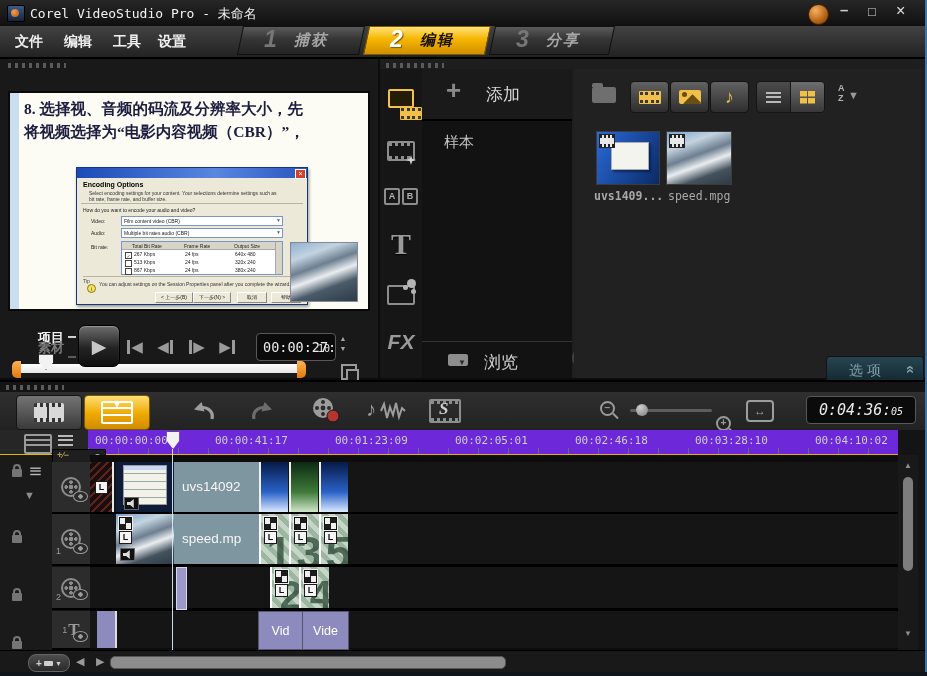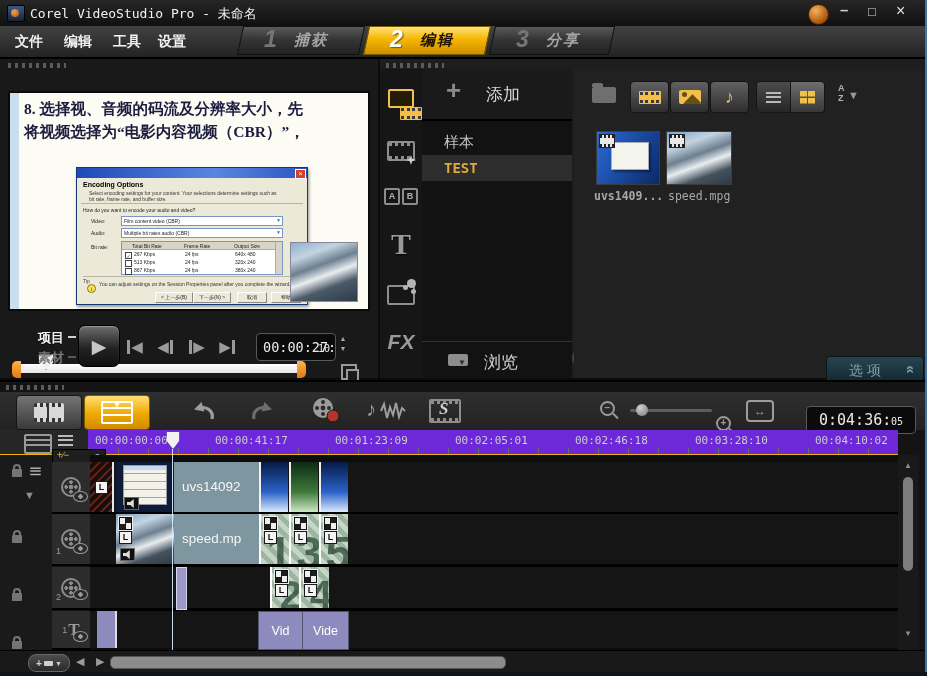--- a/index.html
+++ b/index.html
@@ -167,21 +167,21 @@
     <div class="ab" style="left:12px;top:302px;width:9px;height:17px;background:linear-gradient(#ffb050,#e07a10);border-radius:5px 0 0 5px;"></div>
     <div class="ab" style="left:21px;top:305px;width:276px;height:9px;background:linear-gradient(#ffffff,#e6e6e6);"></div>
     <div class="ab" style="left:297px;top:302px;width:9px;height:17px;background:linear-gradient(#ffb050,#e07a10);border-radius:0 5px 5px 0;"></div>
     <div class="ab pent" style="left:38px;top:295px;width:16px;height:16px;"></div>
     <div class="ab" style="left:341px;top:305px;width:12px;height:12px;border:2px solid #9a9a9a;background:#1a1a1a;">
       <div class="ab" style="left:3px;top:3px;width:9px;height:9px;border:2px solid #9a9a9a;background:#1a1a1a;"></div>
     </div>
 
     <span class="ab" style="left:38px;top:270px;font-size:13px;font-weight:bold;color:#f4f4f4;text-shadow:0 1px 0 #000;">项目</span>
     <div class="ab" style="left:68px;top:277px;width:8px;height:2px;background:#cfcfcf;"></div>
-    <span class="ab" style="left:38px;top:290px;font-size:13px;font-weight:bold;color:#7a7a7a;">素材</span>
+    <span class="ab" style="left:38px;top:280px;font-size:13px;font-weight:bold;color:#7a7a7a;">素材</span>
     <div class="ab" style="left:68px;top:297px;width:8px;height:2px;background:#5a5a5a;"></div>
 
     <div class="ab f" style="left:78px;top:266px;width:40px;height:40px;border-radius:7px;background:linear-gradient(#6e6e6e,#232323 55%,#101010);border:1px solid #000;box-shadow:inset 0 1px 1px rgba(255,255,255,.3);">
       <span style="color:#c6c6c6;font-size:19px;">▶</span>
     </div>
     <div class="ab f" style="left:122px;top:278px;width:26px;height:20px;color:#9a9a9a;font-size:15px;">
       <i style="width:3px;height:14px;background:#9a9a9a;margin-right:1px;"></i>
         <span>◀</span>
     </div>
     <div class="ab f" style="left:152px;top:278px;width:26px;height:20px;color:#9a9a9a;font-size:15px;">
@@ -234,23 +234,20 @@
         <span style="font-style:italic;font-weight:bold;font-size:21px;color:#9a9a9a;">FX</span>
       </div>
     </div>
 
     <div class="ab" style="left:42px;top:10px;width:150px;height:309px;background:#121212;">
       <div class="ab" style="left:0;top:0;width:150px;height:50px;background:#1a1a1a;border-bottom:2px solid #000;">
         <span class="ab" style="left:24px;top:6px;font-size:26px;font-weight:bold;color:#8a8a8a;">+</span>
         <span class="ab" style="left:64px;top:14px;font-size:17px;color:#d8d8d8;">添加</span>
       </div>
       <span class="ab" style="left:22px;top:64px;font-size:15px;color:#c2c2c2;">样本</span>
-      <div class="ab" style="left:0;top:86px;width:150px;height:26px;background:#2d2d2d;">
-        <span class="ab mono" style="left:22px;top:5px;font-size:14px;font-weight:bold;color:#e2a93b;">TEST</span>
-      </div>
       <div class="ab" style="left:0;top:272px;width:150px;height:37px;border-top:1px solid #333;">
         <div class="ab" style="left:26px;top:12px;width:20px;height:12px;background:#8d8d8d;border-radius:2px;"></div>
         <span class="ab" style="left:36px;top:16px;font-size:8px;color:#2a2a2a;">▼</span>
         <span class="ab" style="left:62px;top:9px;font-size:17px;color:#d0d0d0;">浏览</span>
       </div>
     </div>
 
     <div class="ab f" style="left:192px;top:288px;width:24px;height:22px;border-radius:11px;background:#3f3f3f;">
       <span style="color:#d6d6d6;font-size:14px;font-weight:bold;">«</span>
     </div>
@@ -351,21 +348,21 @@
       </div>
 
       <div class="ab mag" style="left:600px;top:9px;"><i>−</i></div>
       <div class="ab" style="left:630px;top:17px;width:82px;height:3px;background:#5d5d5d;border-radius:2px;"></div>
       <div class="ab" style="left:636px;top:12px;width:12px;height:12px;border-radius:50%;background:radial-gradient(circle at 35% 30%,#cfcfcf,#7a7a7a);"></div>
       <div class="ab mag" style="left:716px;top:9px;"><i>+</i></div>
       <div class="ab f" style="left:746px;top:8px;width:24px;height:18px;border:2px solid #9d9d9d;border-radius:4px;">
         <span style="color:#9d9d9d;font-size:12px;">↔</span>
       </div>
       <div class="ab clock" style="left:780px;top:8px;"></div>
-      <div class="ab tc mono" style="left:806px;top:14px;width:108px;height:26px;">
+      <div class="ab tc mono" style="left:806px;top:4px;width:108px;height:26px;font-style:italic;">
         <span class="ab" style="left:12px;top:4px;font-size:15px;">0:04:36:</span>
         <span class="ab" style="right:12px;top:9px;font-size:10px;margin-left:31px;">05</span>
       </div>
     </div>
 
     <div class="ab" style="left:0;top:48px;width:898px;height:24px;background:#6d28d9;border-bottom:1px solid #eab308;">
       <div class="ab" style="left:0;top:0;width:88px;height:24px;background:#262626;">
         <div class="ab" style="left:24px;top:4px;width:24px;height:16px;border:2px solid #9a9a9a;border-radius:2px;background:linear-gradient(transparent 0 3px,#9a9a9a 3px 5px,transparent 5px 8px,#9a9a9a 8px 10px,transparent 10px);"></div>
         <div class="ab bars" style="left:58px;top:2px;">
             <i></i>

